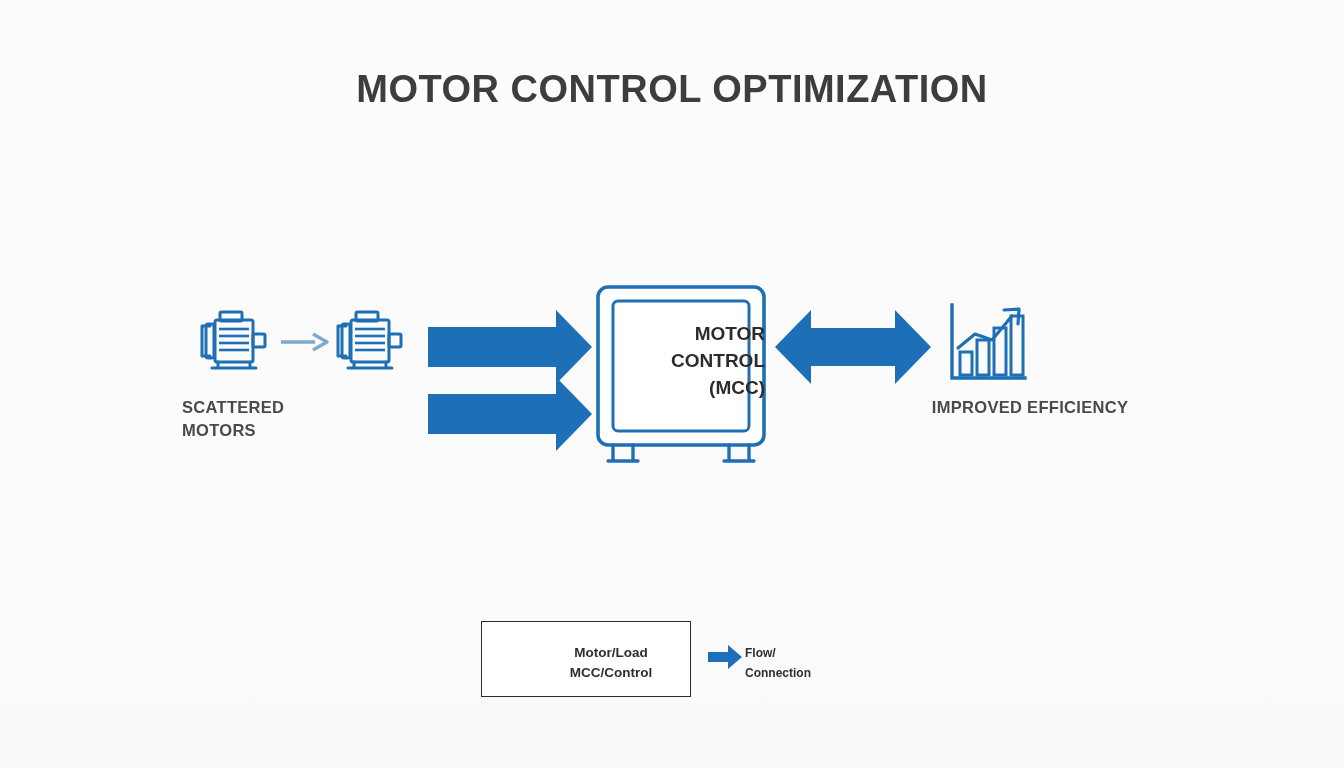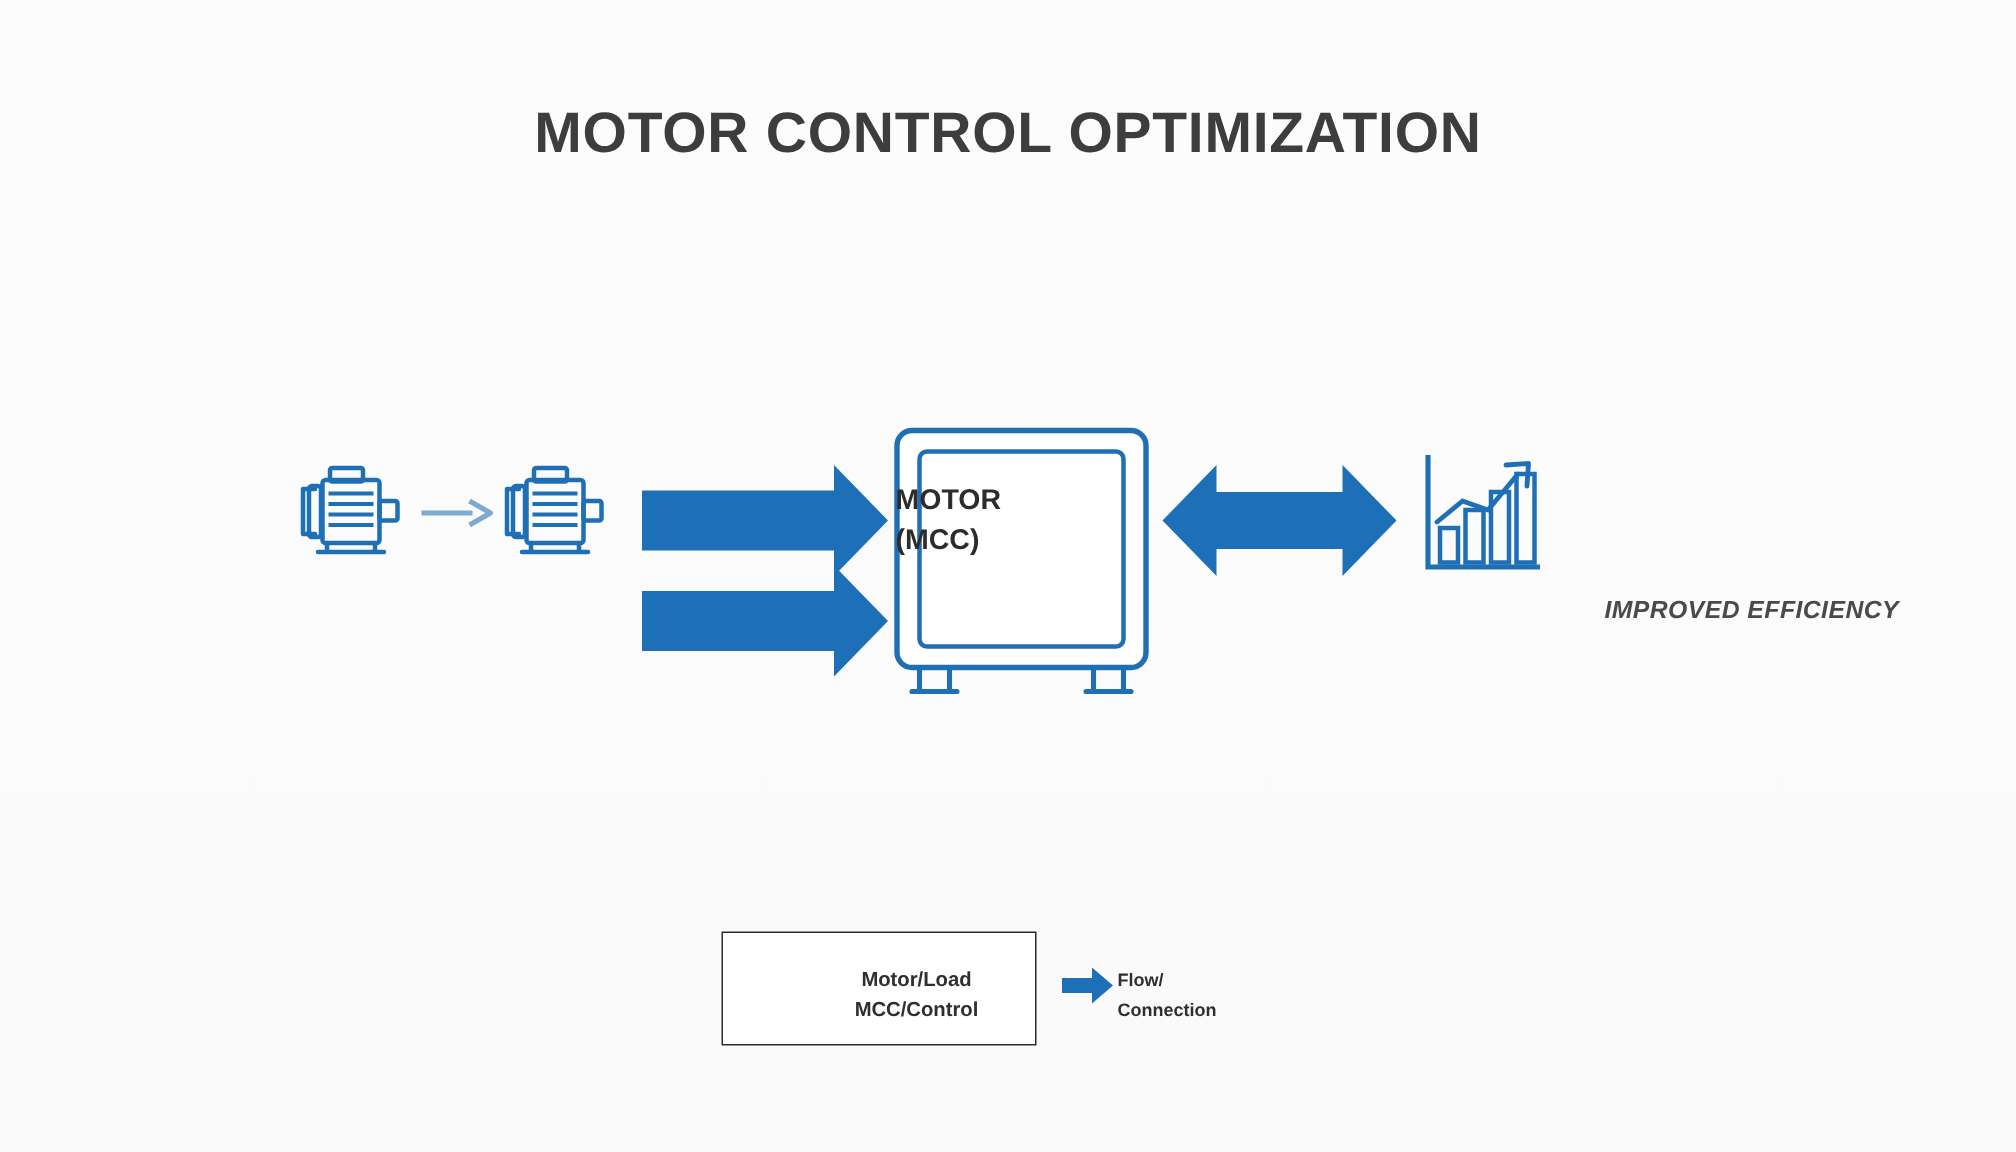--- a/index.html
+++ b/index.html
@@ -49,32 +49,31 @@
     line-height: 23px;
     letter-spacing: 0.3px;
   }
   .label-scattered {
     left: 182px;
     top: 396px;
     width: 240px;
     text-align: left;
   }
   .label-improved {
-    left: 966px;
+    left: 880px;
     top: 396px;
     width: 300px;
-    text-align: right;
-    font-style: italic;
+    text-align: center;
   }
   .mcc-text {
     position: absolute;
     left: 597px;
     top: 320px;
     width: 168px;
-    text-align: left;
+    text-align: right;
     font-size: 19px;
     font-weight: bold;
     color: #2c2c2c;
     line-height: 27px;
   }
 
   
   .legend-box {
     position: absolute;
     left: 481px;
@@ -198,23 +197,28 @@
       <rect x="646" y="642" width="26" height="29" rx="2" fill="#ffffff" stroke="#1f6fb5" stroke-width="2.2"></rect>
       <path d="M647 677 L647 682 M671 677 L671 682" fill="none" stroke="#1f6fb5" stroke-width="2.4" stroke-linecap="round"></path>
     </g>
     <g>
       <path d="M708 652 L728 652 L728 645 L742 657 L728 669 L728 662 L708 662 Z" fill="#1d6fb8"></path>
     </g>
   </svg>
 
   <div class="mcc-text">
     <div>MOTOR</div>
+    <div>CONTROL</div>
     <div>(MCC)</div>
   </div>
 
+  <div class="label label-scattered">
+    <div>SCATTERED</div>
+    <div>MOTORS</div>
+  </div>
 
   <div class="label label-improved">
     <div>IMPROVED EFFICIENCY</div>
   </div>
 
   <div class="legend-box"></div>
   <div class="legend-text">
     <div>Motor/Load</div>
     <div>MCC/Control</div>
   </div>

